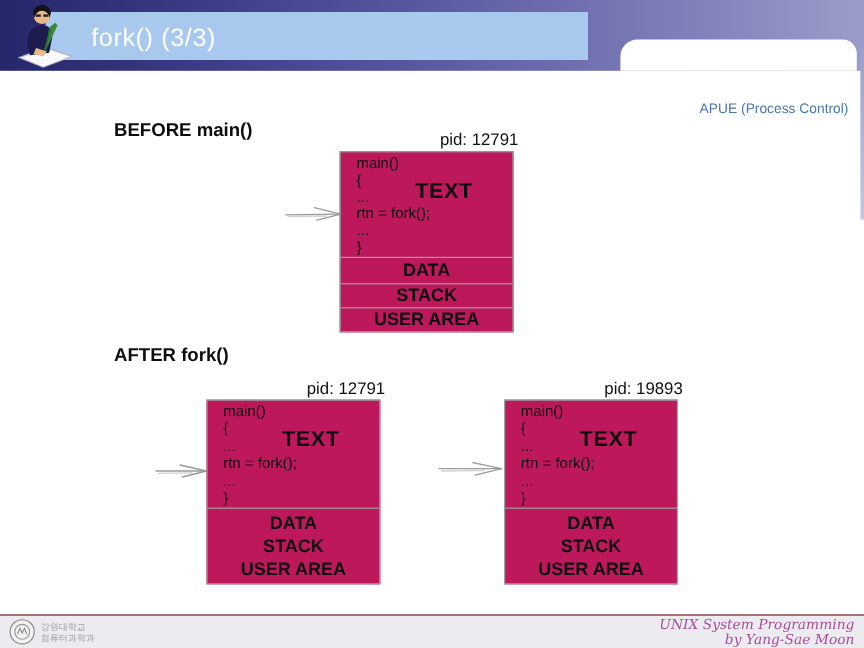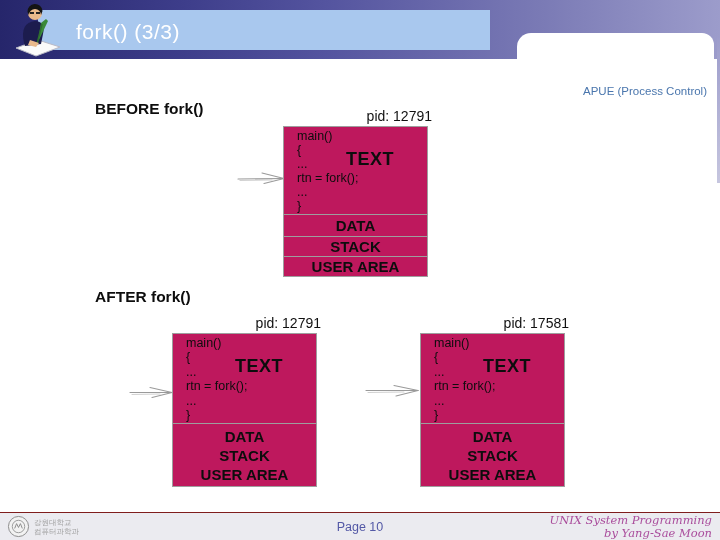--- a/index.html
+++ b/index.html
@@ -114,21 +114,21 @@
   <line x1="34" y1="22" x2="29" y2="42" stroke="#2e6d2e" stroke-width="1.5"></line>
   <path d="M22,38 L31,41 L28,45 L20,43 Z" fill="#e9b98b"></path>
 </svg>
 
 <div class="slide-title">fork() (3/3)</div>
 
 <div class="apue-tab"></div>
 <div class="apue-text">APUE (Process Control)</div>
 <div class="right-sliver"></div>
 
-<div class="section-label" id="before-label">BEFORE fork()</div>
+<div class="section-label" id="before-label">BEFORE main()</div>
 
 <svg class="arrow" id="arrow-before" width="52" height="22">
   <g stroke="#9a9a9a" stroke-width="1.1" fill="none" stroke-linecap="round">
     <line x1="2" y1="11" x2="48" y2="10.5"></line>
     <line x1="48" y1="10.5" x2="26" y2="5"></line>
     <line x1="48" y1="10.5" x2="28" y2="15.5"></line>
     <line x1="4" y1="12.5" x2="36" y2="12" opacity="0.45"></line>
   </g>
 </svg>
 
@@ -190,21 +190,21 @@
 <svg class="arrow" id="arrow-after2" width="58" height="22">
   <g stroke="#9a9a9a" stroke-width="1.1" fill="none" stroke-linecap="round">
     <line x1="2" y1="10.5" x2="54" y2="10.5"></line>
     <line x1="54" y1="10.5" x2="30" y2="5.5"></line>
     <line x1="54" y1="10.5" x2="32" y2="16"></line>
     <line x1="4" y1="12.5" x2="40" y2="12" opacity="0.45"></line>
   </g>
 </svg>
 
 <div class="pbox after-box" id="box-after2">
-  <div class="pid">pid: 17581</div>
+  <div class="pid">pid: 19893</div>
   <div class="membox">
     <div class="code-sec">
       <div class="code">
         <div>main()</div>
         <div>{</div>
         <div>...</div>
         <div>rtn = fork();</div>
         <div>...</div>
         <div>}</div>
       </div>
@@ -221,18 +221,17 @@
 <div class="footer">
   <svg class="uni-logo" viewBox="0 0 24 24">
     <circle cx="12" cy="12" r="10.5" fill="#f2f2f2" stroke="#8a8a8a" stroke-width="1"></circle>
     <circle cx="12" cy="12" r="6.5" fill="none" stroke="#9a9a9a" stroke-width="1"></circle>
     <path d="M8,14 L10,9 L12,13 L14,9 L16,14" fill="none" stroke="#8a8a8a" stroke-width="1"></path>
   </svg>
   <div class="uni-text">
     <div>강원대학교</div>
     <div>컴퓨터과학과</div>
   </div>
-  <div class="page-label">Page 10</div>
   <div class="credit">
     <div>UNIX System Programming</div>
     <div>by Yang-Sae Moon</div>
   </div>
 </div>
 
 </body></html>

